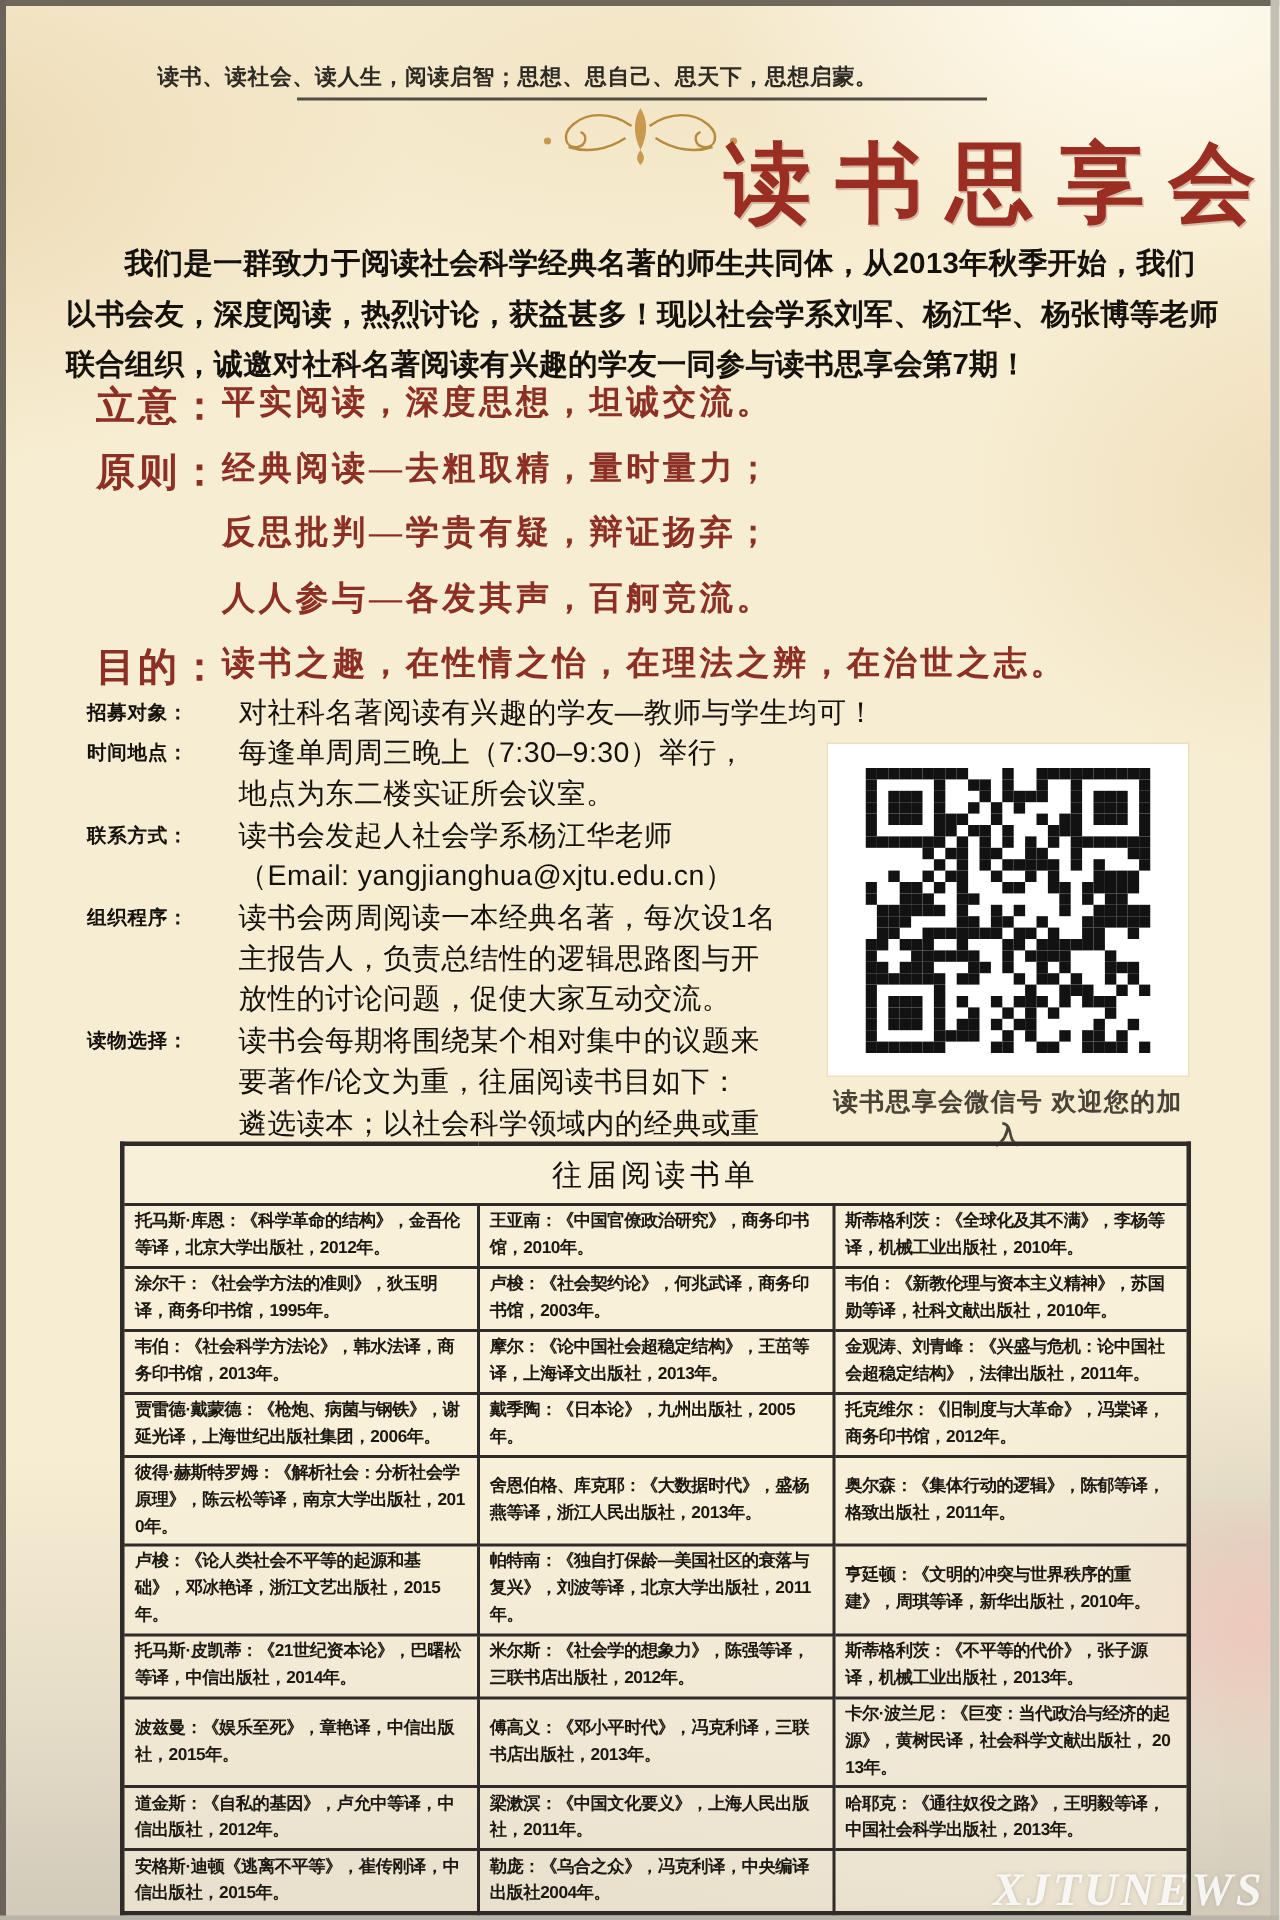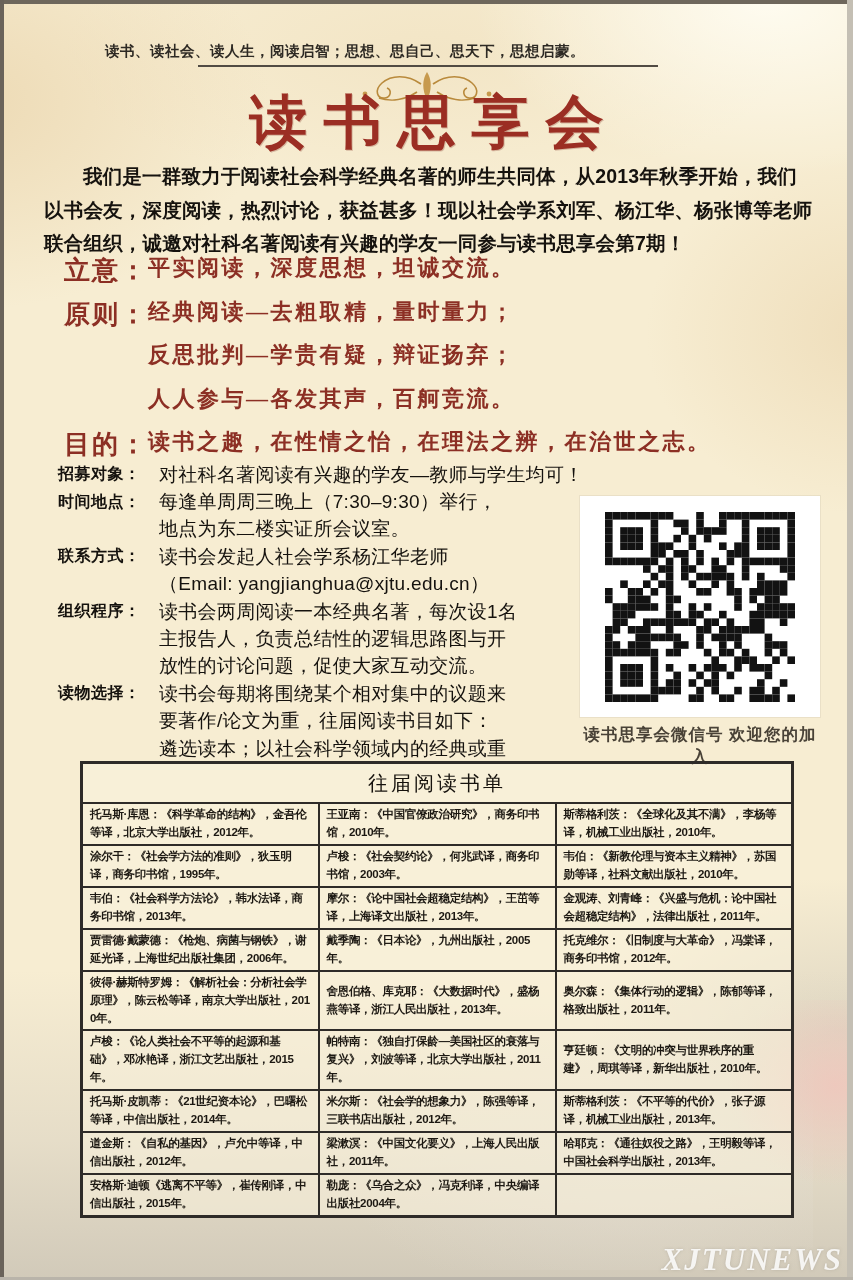--- a/index.html
+++ b/index.html
@@ -30,43 +30,43 @@
     background:radial-gradient(ellipse at 95% 50%, rgba(196,189,176,.45) 0%, rgba(196,189,176,0) 72%); }
   .bg-flower-pink { right:-20px; top:1000px; width:150px; height:190px;
     background:radial-gradient(ellipse at 75% 45%, rgba(240,198,188,.85) 0%, rgba(240,198,188,0) 68%); }
 
   
   .tagline { position:absolute; top:42px; left:0; width:690px; text-align:center; z-index:2;
     font-family:"Liberation Serif","DejaVu Serif",serif; font-weight:bold;
     font-size:14.5px; color:#2e2a24; letter-spacing:.5px; }
   .tagline-rule { position:absolute; top:65px; left:198px; width:460px; height:2px; background:#514b43; z-index:2; }
   .flourish { position:absolute; top:68px; left:351px; z-index:2; }
-  .title { position:absolute; top:84px; left:0; width:853px; margin:0; text-align:center; z-index:2;
+  .title { position:absolute; top:84px; left:0; width:853px; margin:0; text-align:right; z-index:2;
     font-family:"Liberation Serif","DejaVu Serif",serif; font-weight:900;
     font-size:58px; color:#9b2e23; letter-spacing:16px; text-indent:16px;
     text-shadow:1px 1px 0 rgba(120,30,20,.25); }
 
   .intro { position:absolute; top:160px; left:44px; width:770px; margin:0; z-index:2;
     font-size:19.5px; line-height:1.73; color:#15120e; font-weight:bold; text-indent:2em; letter-spacing:.2px; }
 
   
   .motto { position:absolute; top:253px; left:64px; z-index:2;
     font-family:"Liberation Serif","DejaVu Serif",serif; color:#8c2f24; font-weight:bold; }
   .motto-row { display:flex; align-items:flex-start; height:43.5px; }
   .motto-label { width:84px; font-size:26px; letter-spacing:2px; flex:none; }
   .motto-text { font-size:22px; letter-spacing:2.5px; white-space:nowrap; }
 
   
   .info { position:absolute; top:461px; left:58px; z-index:2; color:#15120e; }
   .info-row { display:flex; align-items:center; height:27.4px; white-space:nowrap; }
-  .info-label { width:101px; font-size:16px; font-weight:bold; flex:none; letter-spacing:.5px; }
+  .info-label { width:101px; font-size:13px; font-weight:bold; flex:none; letter-spacing:.5px; }
   .info-text { font-size:19px; font-weight:500; letter-spacing:.3px; }
 
   
-  .qr-panel { position:absolute; top:496px; left:580px; width:240px; z-index:2; }
+  .qr-panel { position:absolute; top:496px; left:552px; width:240px; z-index:2; }
   .qr-box { width:240px; height:221px; background:#ffffff; display:flex; align-items:center; justify-content:center;
     box-shadow:0 0 0 1px rgba(0,0,0,.05); }
   .qr-caption { margin-top:7px; text-align:center; font-size:16.5px; font-weight:bold; color:#494237; letter-spacing:1px; }
 
   
   .booklist { position:absolute; top:761px; left:80px; width:711px; z-index:2;
     border-collapse:collapse; table-layout:fixed; background:rgba(250,242,221,.55);
     border:3px solid #2e2b28; }
   .booklist th { border:2px solid #2e2b28; height:36px; font-size:20px; letter-spacing:3px;
     color:#15110c; font-weight:normal; }
@@ -553,20 +553,25 @@
           <td>卢梭：《论人类社会不平等的起源和基础》，邓冰艳译，浙江文艺出版社，2015年。</td>
           <td>帕特南：《独自打保龄—美国社区的衰落与复兴》，刘波等译，北京大学出版社，2011年。</td>
           <td>亨廷顿：《文明的冲突与世界秩序的重建》，周琪等译，新华出版社，2010年。</td>
         </tr>
         <tr>
           <td>托马斯·皮凯蒂：《21世纪资本论》，巴曙松等译，中信出版社，2014年。</td>
           <td>米尔斯：《社会学的想象力》，陈强等译，三联书店出版社，2012年。</td>
           <td>斯蒂格利茨：《不平等的代价》，张子源译，机械工业出版社，2013年。</td>
         </tr>
         <tr>
+          <td>波兹曼：《娱乐至死》，章艳译，中信出版社，2015年。</td>
+          <td>傅高义：《邓小平时代》，冯克利译，三联书店出版社，2013年。</td>
+          <td>卡尔·波兰尼：《巨变：当代政治与经济的起源》，黄树民译，社会科学文献出版社， 2013年。</td>
+        </tr>
+        <tr>
           <td>道金斯：《自私的基因》，卢允中等译，中信出版社，2012年。</td>
           <td>梁漱溟：《中国文化要义》，上海人民出版社，2011年。</td>
           <td>哈耶克：《通往奴役之路》，王明毅等译，中国社会科学出版社，2013年。</td>
         </tr>
         <tr>
           <td>安格斯·迪顿《逃离不平等》，崔传刚译，中信出版社，2015年。</td>
           <td>勒庞：《乌合之众》，冯克利译，中央编译出版社2004年。</td>
           <td></td>
         </tr>
       </tbody>

